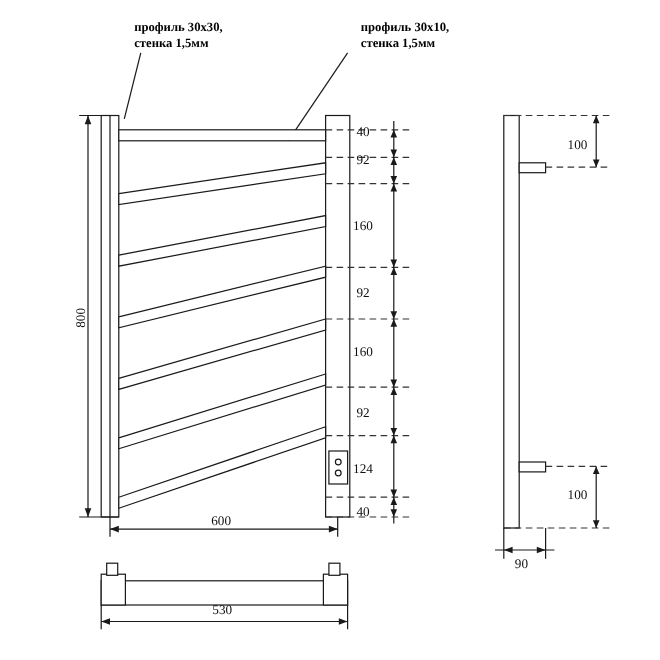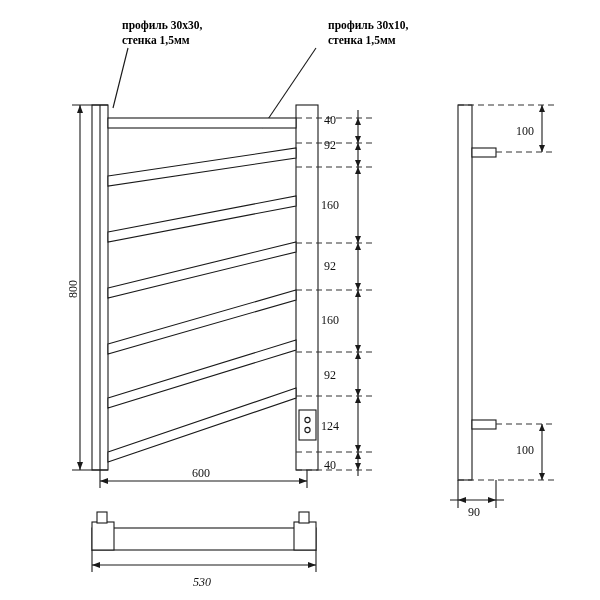--- a/index.html
+++ b/index.html
@@ -190,19 +190,19 @@
 
   <div class="dim" style="left:324px;top:113px;">40</div>
   <div class="dim" style="left:324px;top:138px;">92</div>
   <div class="dim" style="left:321px;top:198px;">160</div>
   <div class="dim" style="left:324px;top:259px;">92</div>
   <div class="dim" style="left:321px;top:313px;">160</div>
   <div class="dim" style="left:324px;top:368px;">92</div>
   <div class="dim" style="left:321px;top:419px;">124</div>
   <div class="dim" style="left:324px;top:458px;">40</div>
 
-  <div class="dim" style="left:193px;top:575px;font-style:italic;">530</div>
+  <div class="dim" style="left:193px;top:547px;">530</div>
 
   <div class="dim" style="left:516px;top:124px;">100</div>
   <div class="dim" style="left:516px;top:443px;">100</div>
   <div class="dim" style="left:468px;top:505px;">90</div>
 
 </div>
 
 </body></html>

